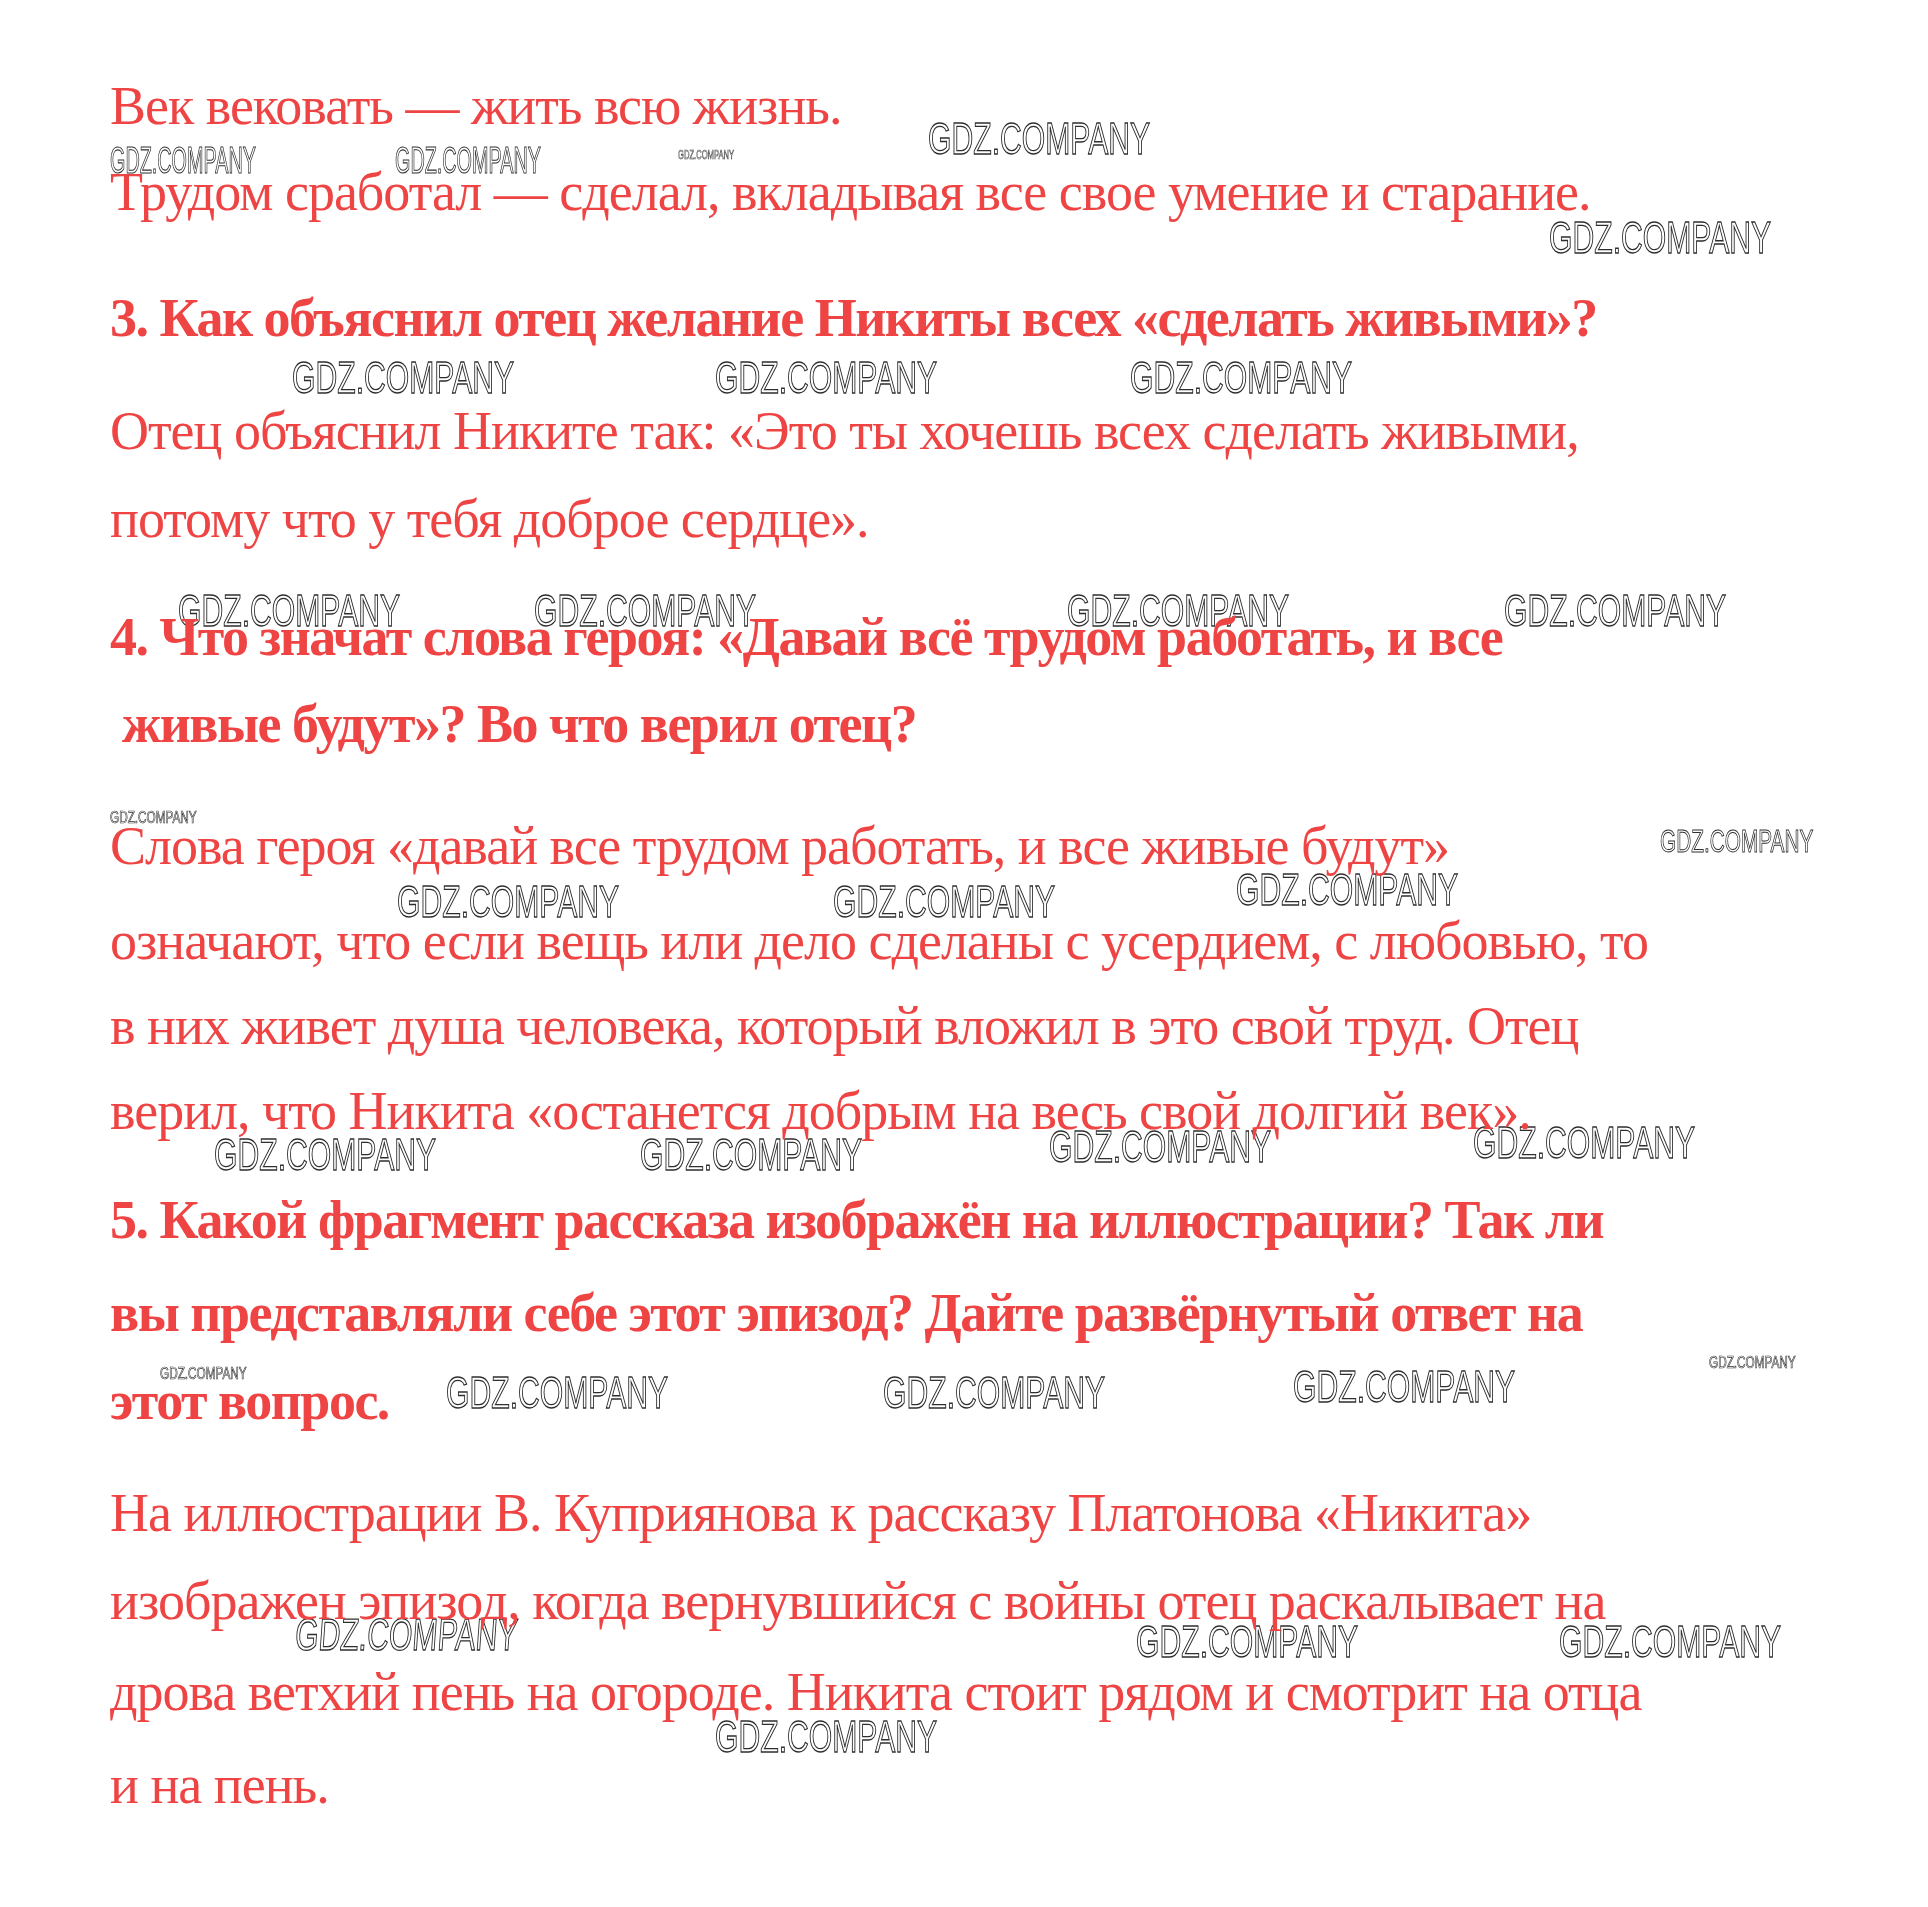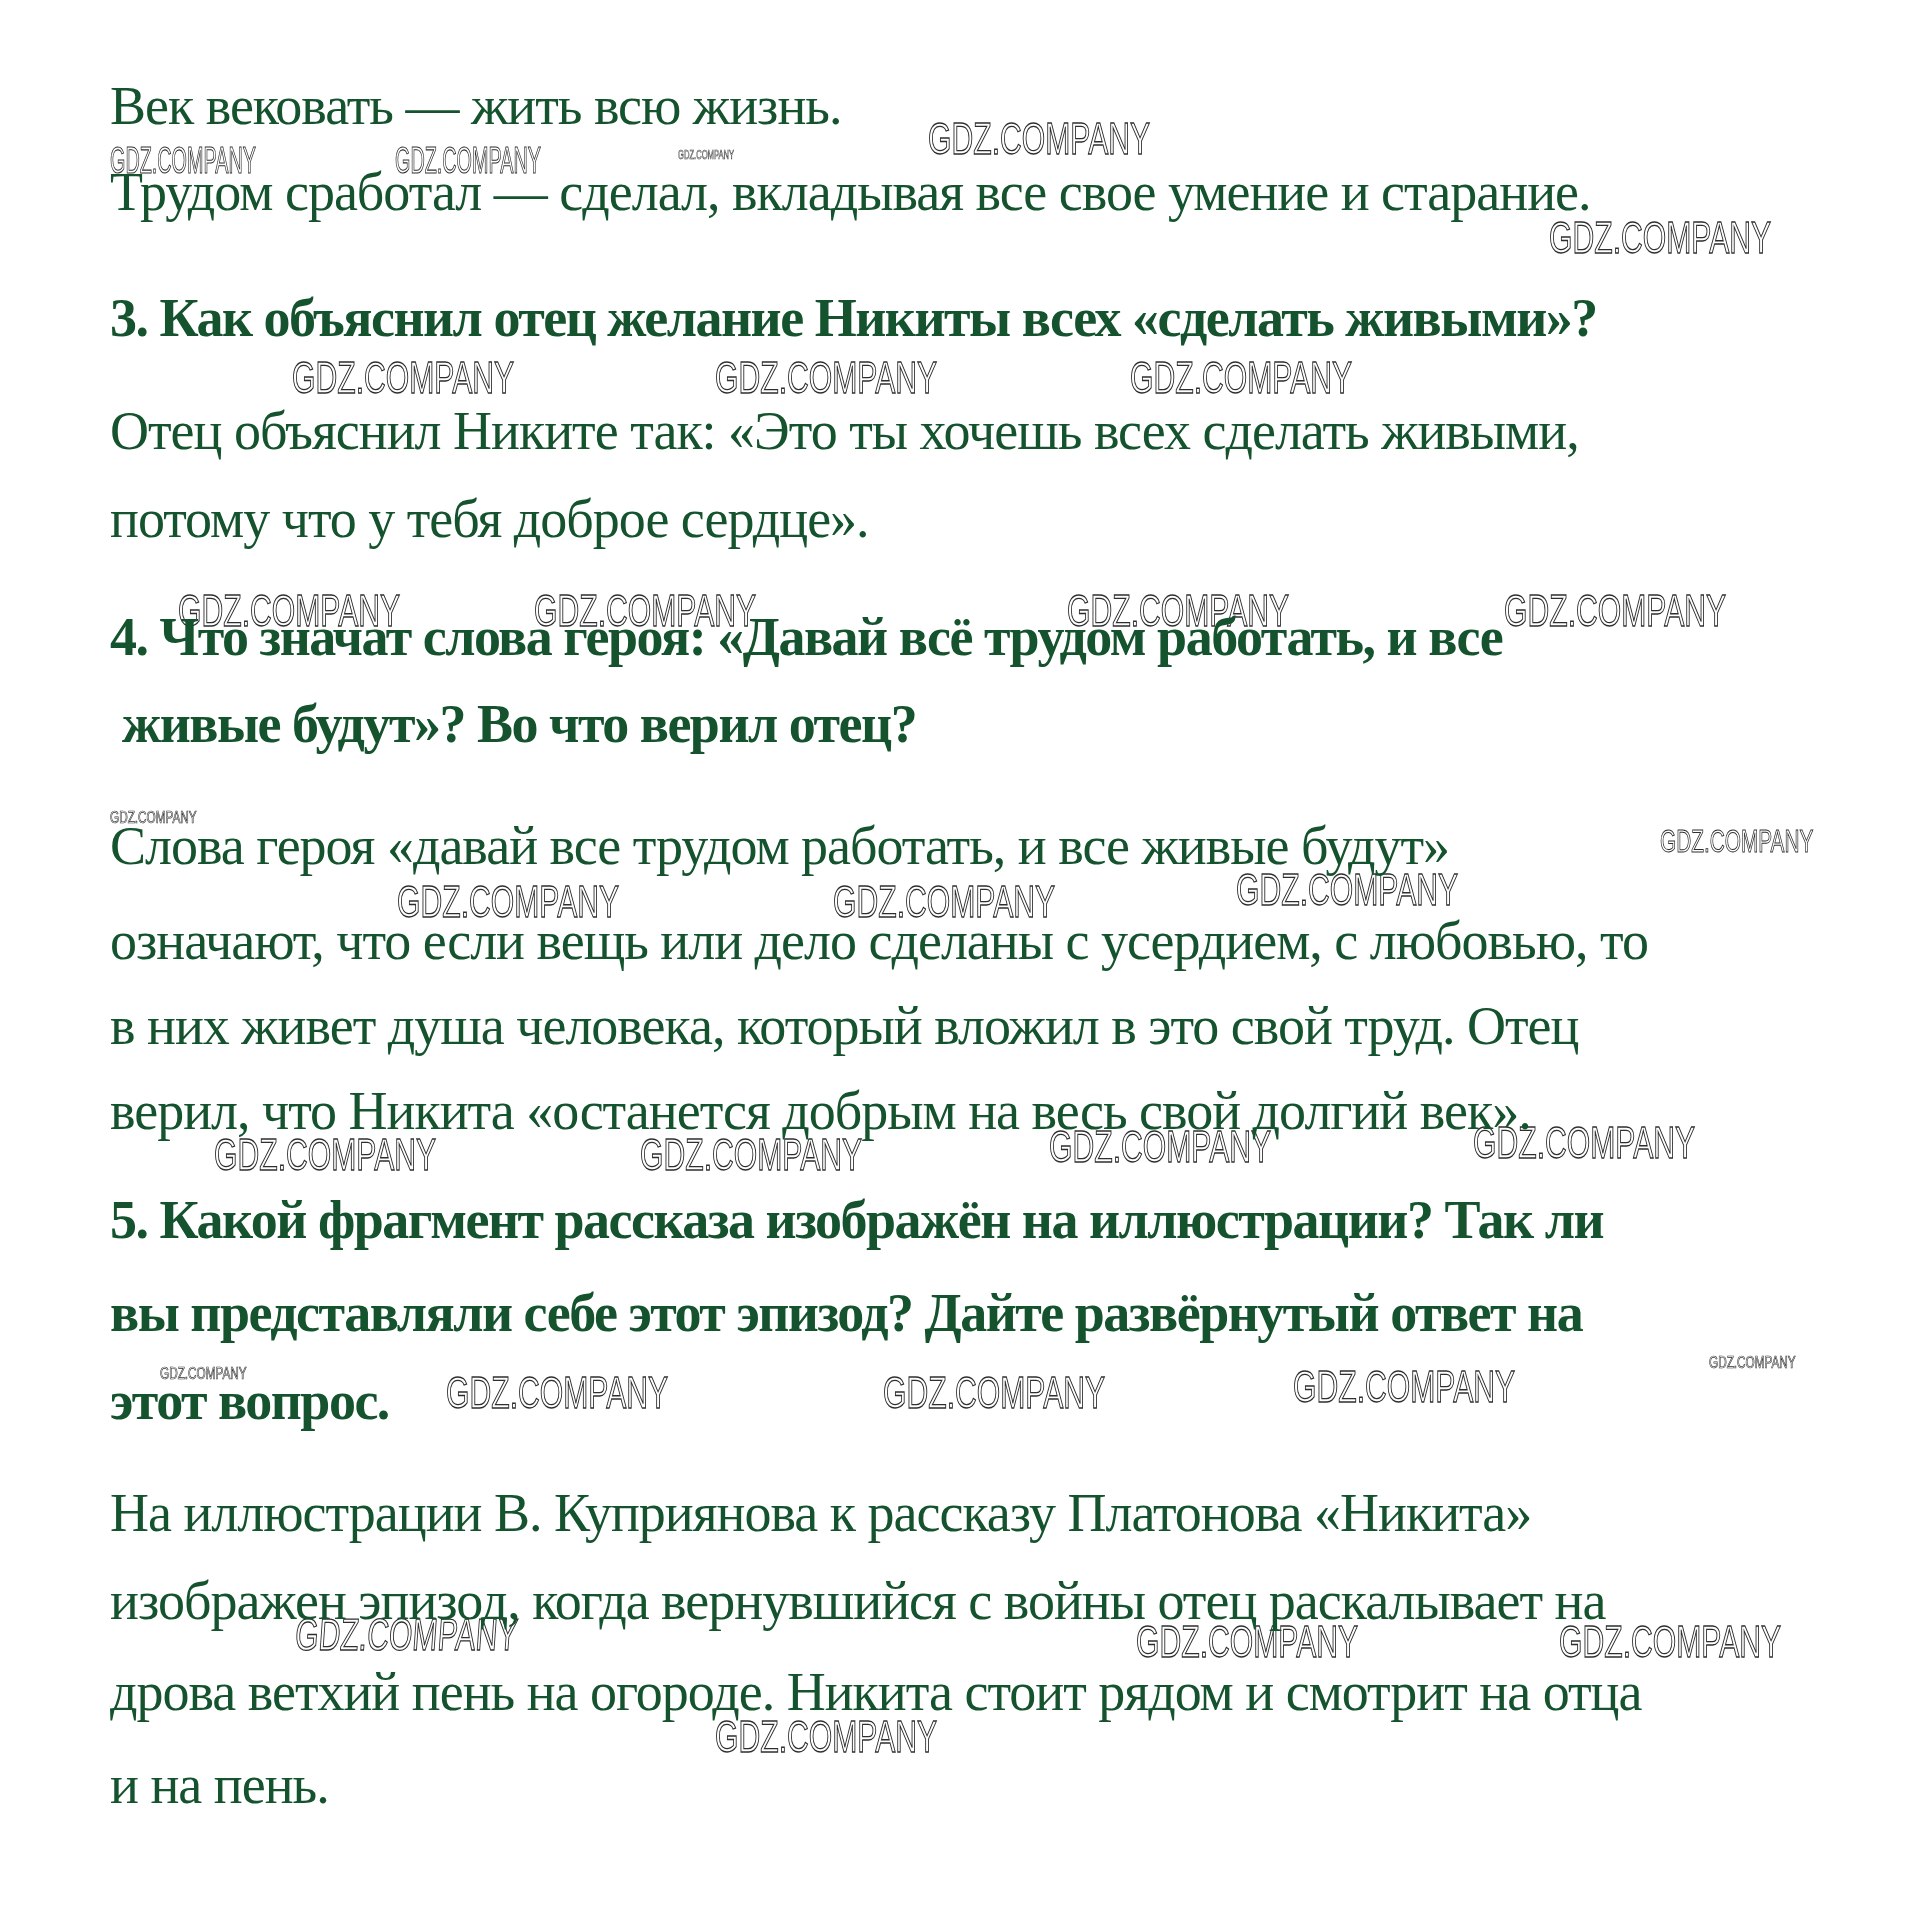--- a/index.html
+++ b/index.html
@@ -17,21 +17,21 @@
   .wm-layer { z-index: 1; }
   .text-layer { z-index: 2; }
   .line {
     position: absolute;
     left: 110px;
     font-family: "Liberation Serif", serif;
     font-size: 54px;
     line-height: 1.1;
     letter-spacing: -1px;
     white-space: nowrap;
-    color: #14532d;
+    color: #ef4444;
   }
   .line.b { font-weight: bold; letter-spacing: -1.5px; }
   .wm {
     position: absolute;
     font-family: "Liberation Sans", sans-serif;
     white-space: nowrap;
     color: #3a3a3a;
     -webkit-text-fill-color: transparent;
     -webkit-text-stroke: 1.3px #2e2e2e;
     transform-origin: 0 0;

